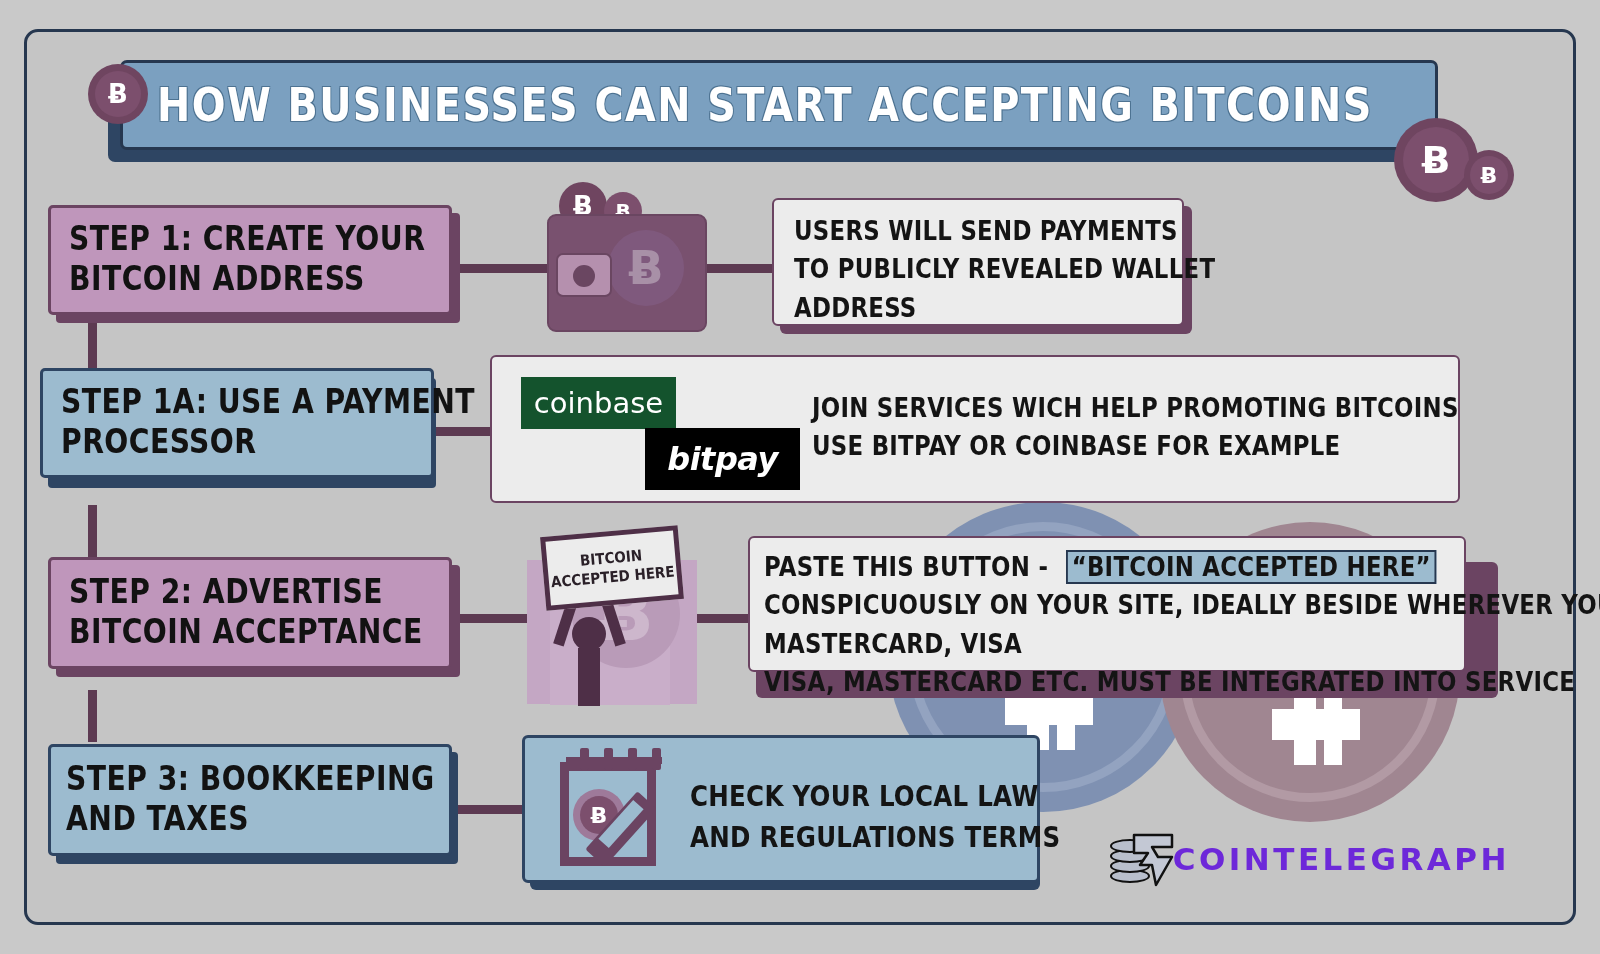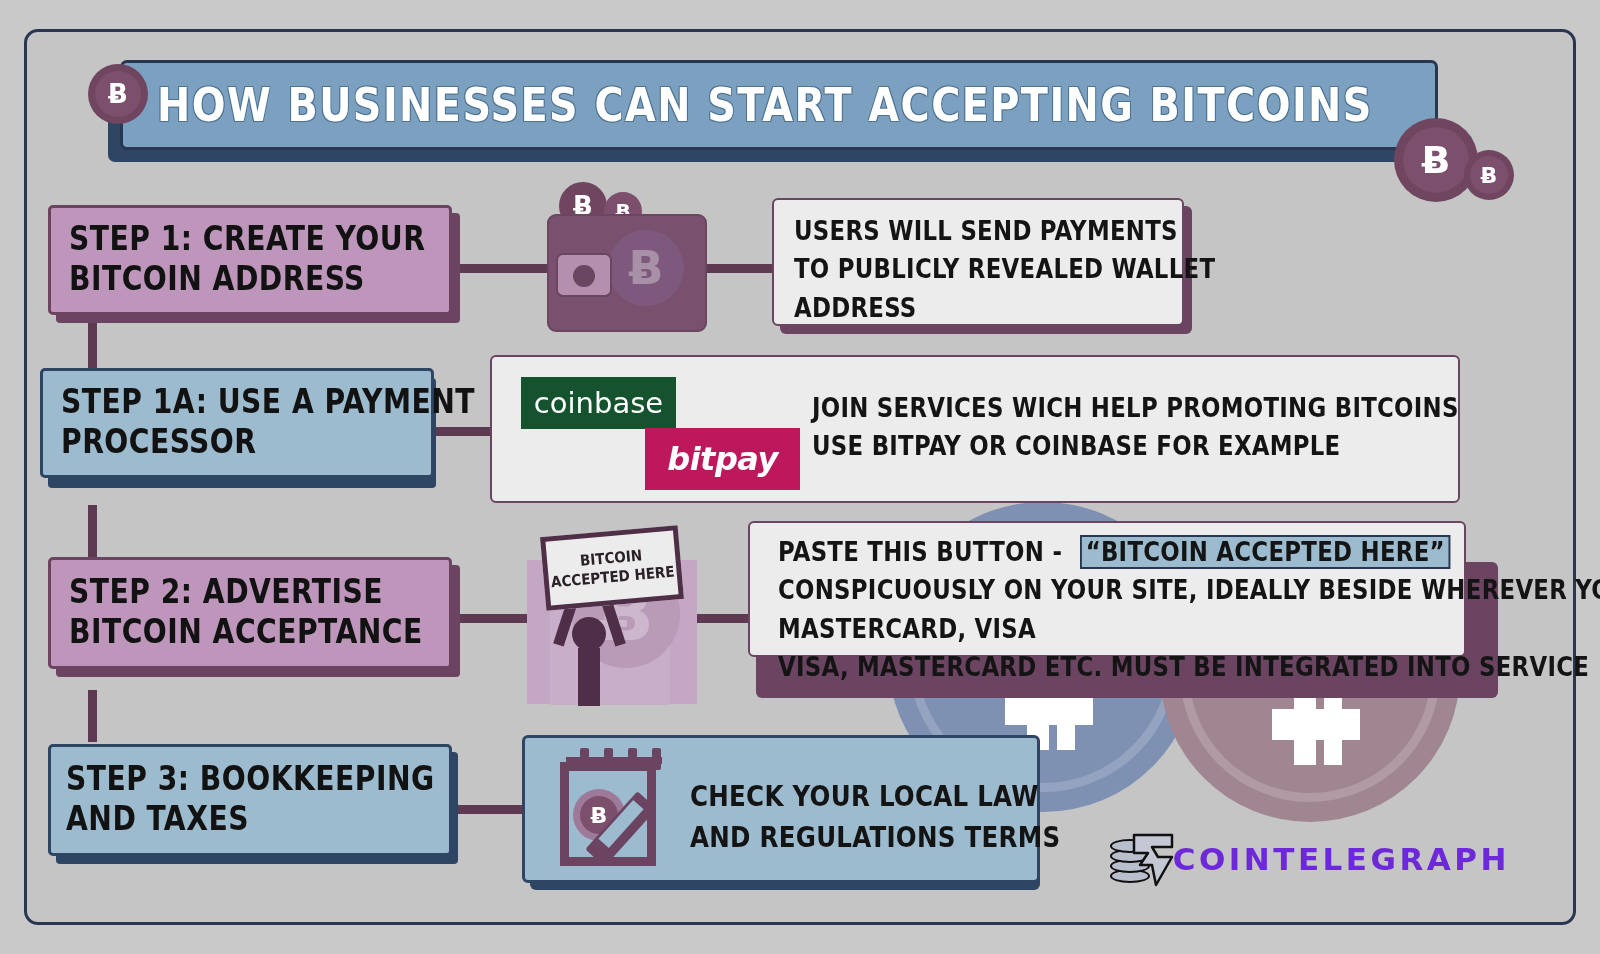--- a/index.html
+++ b/index.html
@@ -101,21 +101,21 @@
       color:#cfc4d6;font-size:46px;font-weight:bold;font-family:"DejaVu Sans",sans-serif;}
   #wallet-coin-a{position:absolute;left:559px;top:182px;width:48px;height:48px;border-radius:50%;background:#6f4560;
       display:flex;align-items:center;justify-content:center;color:#fff;font-size:26px;font-weight:bold;font-family:"DejaVu Sans",sans-serif;}
   #wallet-coin-b{position:absolute;left:604px;top:192px;width:38px;height:38px;border-radius:50%;background:#7c4f6d;
       display:flex;align-items:center;justify-content:center;color:#fff;font-size:20px;font-weight:bold;font-family:"DejaVu Sans",sans-serif;}
 
   
   #coinbase-logo{position:absolute;left:521px;top:377px;width:155px;height:52px;background:#14532d;
       display:flex;align-items:center;justify-content:center;}
   #coinbase-logo span{color:#fff;font-size:29px;font-family:"DejaVu Sans","Liberation Sans",sans-serif;}
-  #bitpay-logo{position:absolute;left:645px;top:428px;width:155px;height:62px;background:#be185d;
+  #bitpay-logo{position:absolute;left:645px;top:428px;width:155px;height:62px;background:#000000;
       display:flex;align-items:center;justify-content:center;}
   #bitpay-logo span{color:#fff;font-size:32px;font-weight:bold;font-style:italic;
       font-family:"DejaVu Sans","Liberation Sans",sans-serif;letter-spacing:-.5px;}
 
   
   #ad-icon-bg{position:absolute;left:527px;top:560px;width:170px;height:144px;background:#c4a7c4;}
   #ad-icon-bg2{position:absolute;left:550px;top:545px;width:120px;height:160px;background:#c9aec9;}
   #ad-bcoin{position:absolute;left:572px;top:560px;width:108px;height:108px;border-radius:50%;
       background:#b99bb8;display:flex;align-items:center;justify-content:center;
       color:#cdb7cc;font-size:74px;font-weight:bold;font-family:"DejaVu Sans",sans-serif;}
@@ -254,21 +254,21 @@
   <div id="ad-arm-l"></div>
   <div id="ad-arm-r"></div>
   <div id="ad-person-head"></div>
   <div id="ad-person-body"></div>
   <div id="ad-sign">
     <div>BITCOIN</div>
     <div>ACCEPTED HERE</div>
   </div>
 
   <div class="panel-shadow" style="left:756px;top:562px;width:742px;height:136px;"></div>
-  <div class="panel" style="left:748px;top:521px;width:718px;height:136px;padding:10px 0 0 28px;">
+  <div class="panel" style="left:748px;top:536px;width:718px;height:136px;padding:10px 0 0 14px;">
     <div style="display:flex;align-items:center;gap:0;">
       <span class="panel-line">PASTE THIS BUTTON - </span>
       <span class="panel-line hl">“BITCOIN ACCEPTED HERE”</span>
     </div>
     <div class="panel-line">CONSPICUOUSLY ON YOUR SITE, IDEALLY BESIDE WHEREVER YOUR PAYPAL,</div>
     <div class="panel-line">MASTERCARD, VISA</div>
     <div class="panel-line">VISA, MASTERCARD ETC. MUST BE INTEGRATED INTO SERVICE</div>
   </div>
 
   <div class="step-shadow blue" style="left:56px;top:752px;width:402px;height:112px;"></div>

